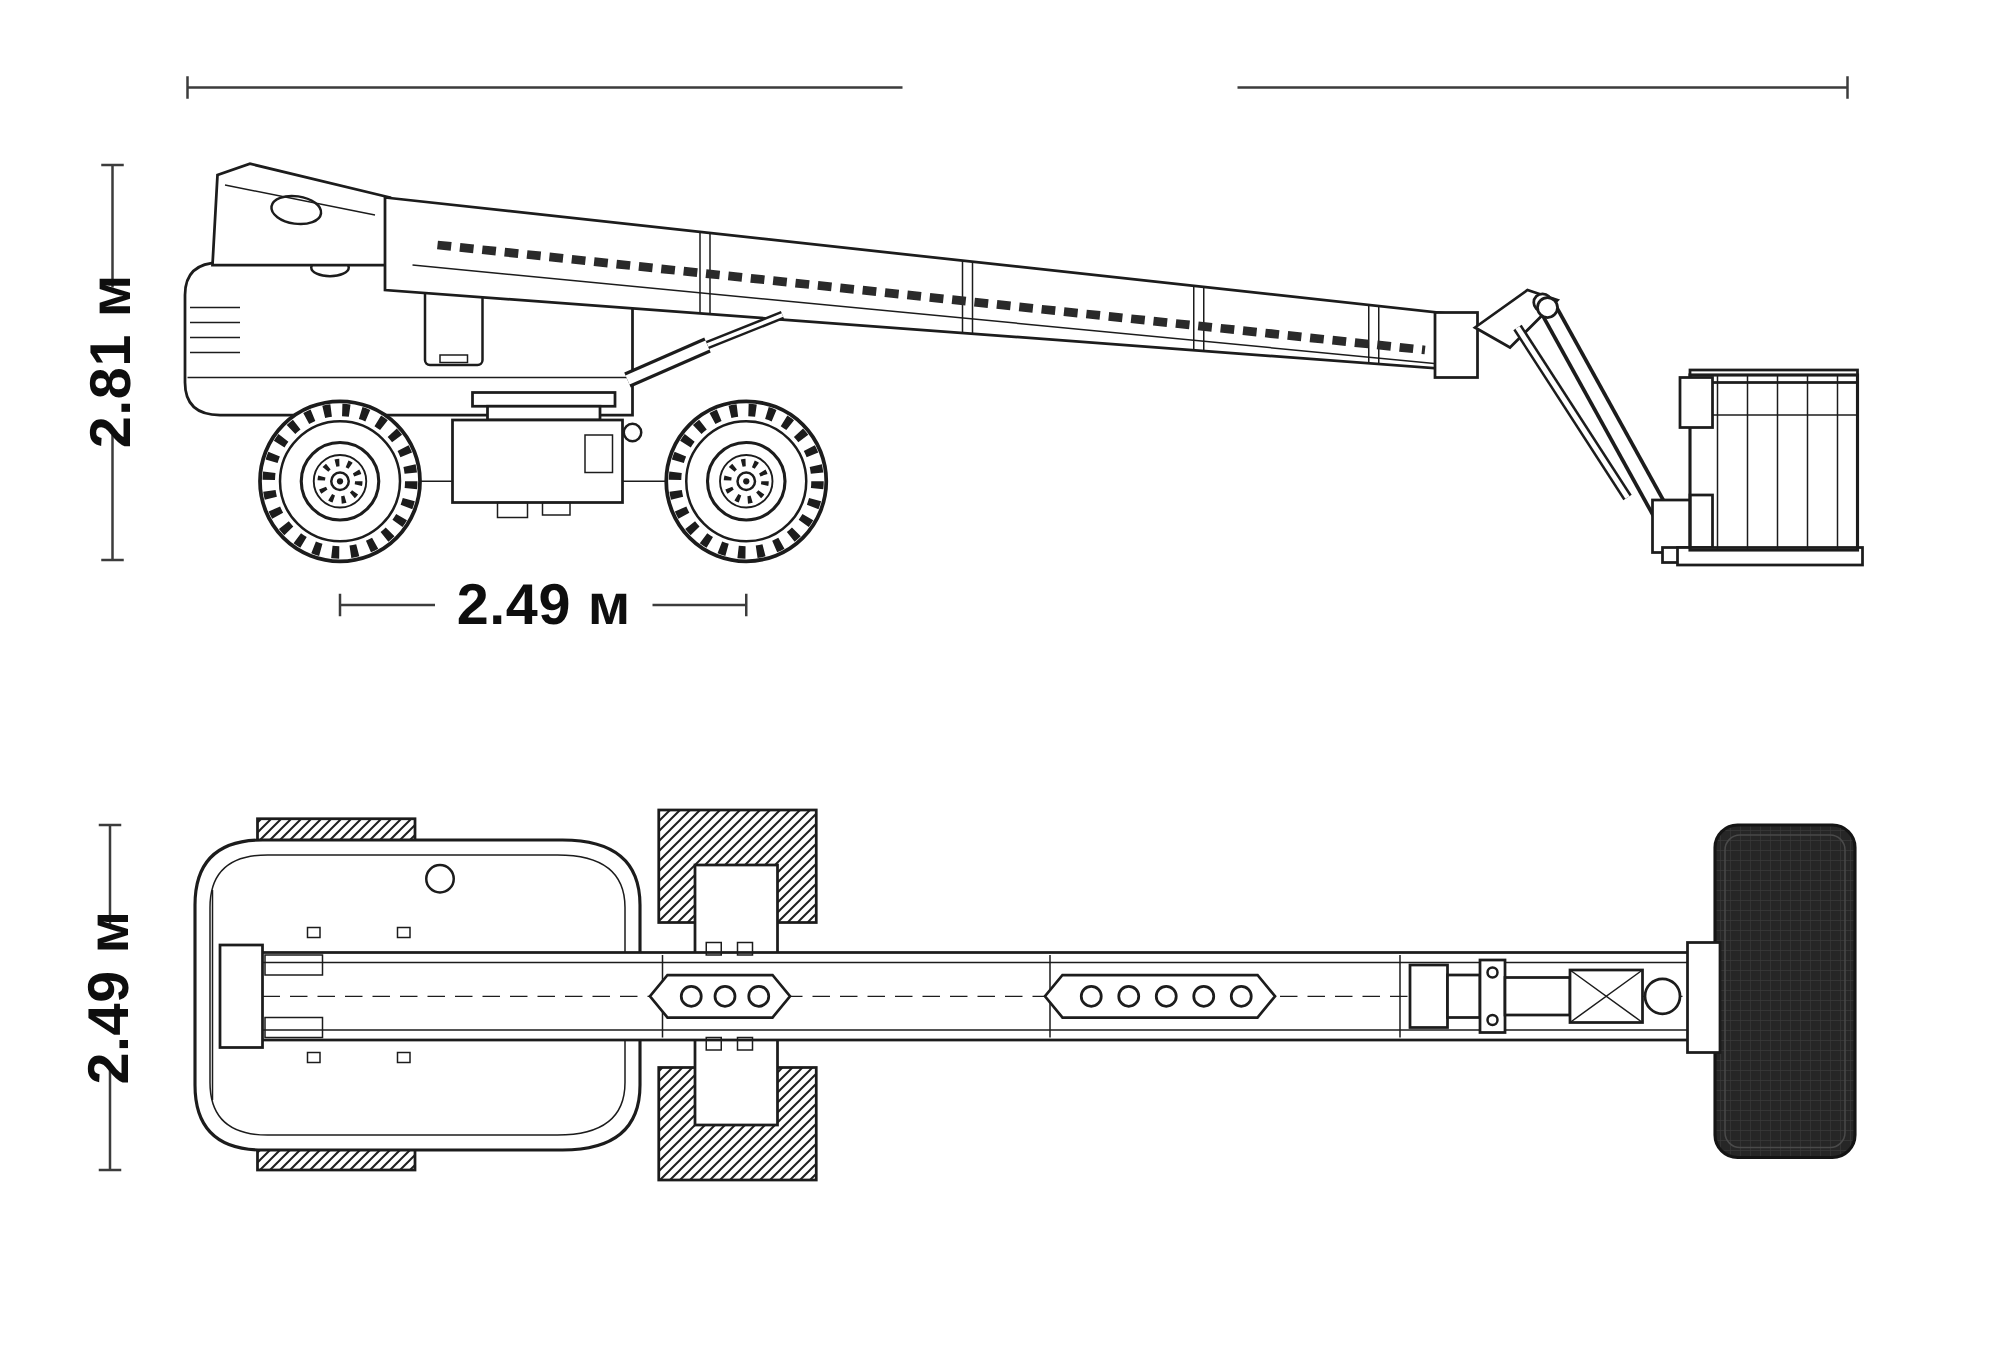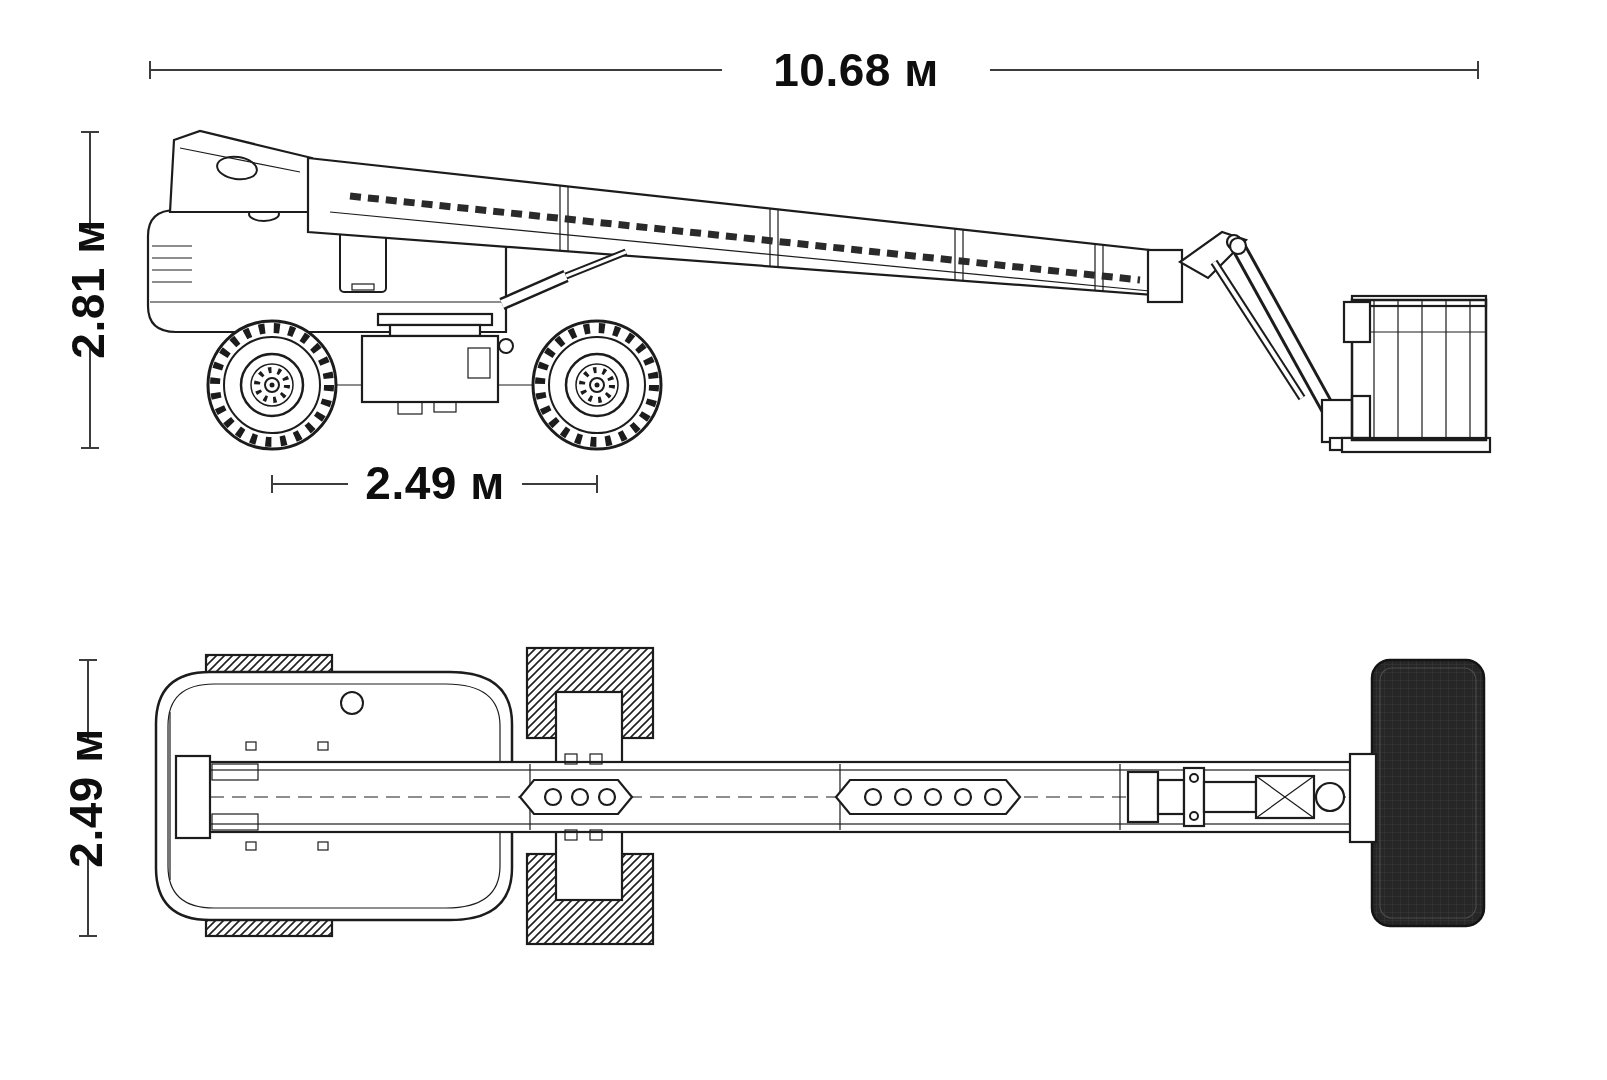--- a/index.html
+++ b/index.html
@@ -203,21 +203,20 @@
       </g>
 
       <g>
         <rect x="1372" y="660" width="112" height="266" rx="18" fill="url(#platformTex)" stroke="#141414" stroke-width="2.5"></rect>
         <rect x="1380" y="668" width="96" height="250" rx="12" fill="none" stroke="#4a4a4a" stroke-width="1.2"></rect>
         <rect class="fw" x="1350" y="754" width="26" height="88"></rect>
       </g>
     </g>
   </svg>
 
-  <div class="dim-label" style="left:856px;top:70px;">10.68 м</div>
 
   <div class="dim-label vert" style="left:88px;top:289px;">2.81 м</div>
 
   <div class="dim-label" style="left:435px;top:483px;">2.49 м</div>
 
   <div class="dim-label vert" style="left:86px;top:798px;">2.49 м</div>
 
 </div>
 
 </body></html>

